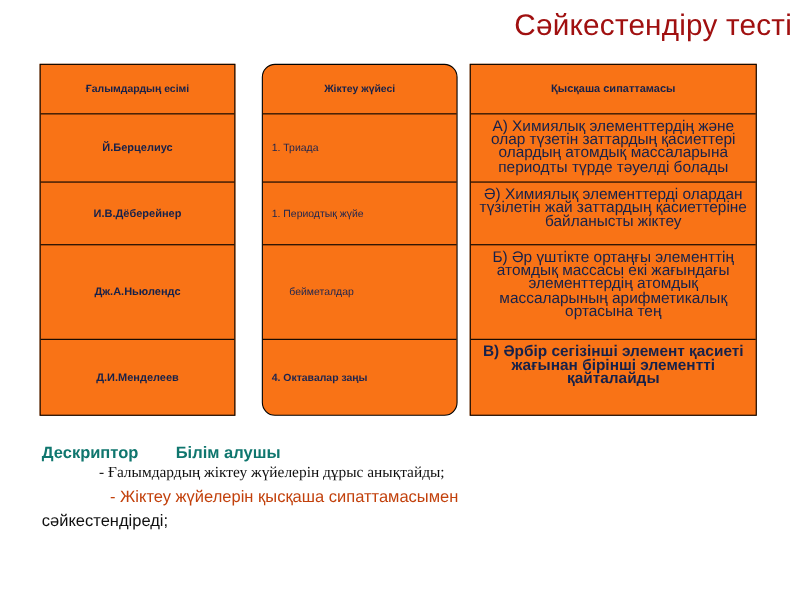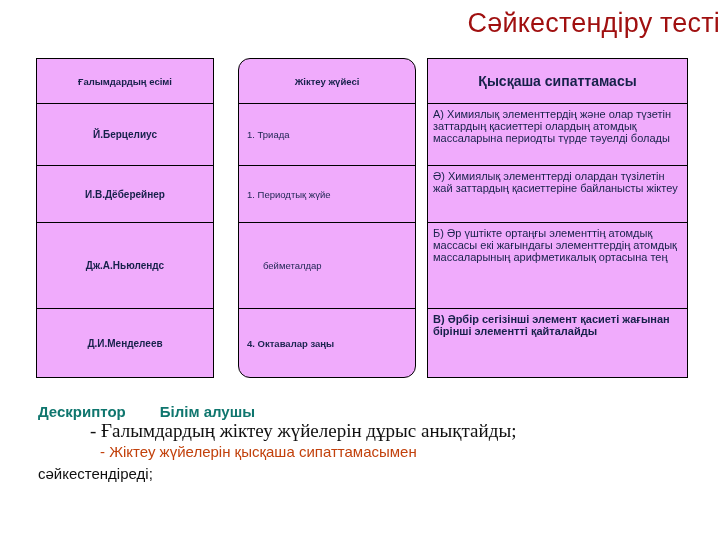--- a/index.html
+++ b/index.html
@@ -38,21 +38,21 @@
     top: 58px;
     width: 652px;
     height: 320px;
   }
 
   .col-table {
     position: absolute;
     top: 0;
     border: 1px solid #000000;
     border-collapse: collapse;
-    background: #f0abfc;
+    background: #f97316;
     box-sizing: border-box;
   }
   .col-names    { left: 0px;   width: 178px; }
   .col-system   { left: 202px; width: 178px; border-radius: 12px; }
   .col-descr    { left: 391px; width: 261px; }
 
   .cell {
     border-bottom: 1px solid #000000;
     box-sizing: border-box;
     overflow: hidden;
@@ -65,21 +65,21 @@
     align-items: center;
     justify-content: center;
     text-align: center;
     font-weight: bold;
     color: #16214a;
     font-size: 9.5px;
     padding: 2px 4px;
   }
   .col-names  .cell.header { height: 45px; }
   .col-system .cell.header { height: 45px; }
-  .col-descr  .cell.header { height: 45px; font-size: 14px; }
+  .col-descr  .cell.header { height: 45px; font-size: 10px; }
 
   
   .col-names .cell.body {
     display: flex;
     align-items: center;
     justify-content: center;
     text-align: center;
     font-weight: bold;
     color: #16214a;
     font-size: 10px;
@@ -96,23 +96,23 @@
     font-size: 9.5px;
     padding: 2px 8px;
     line-height: 19px;
   }
   .col-system .cell.body .indent { padding-left: 16px; }
 
   
   .col-descr .cell.body {
     display: flex;
     align-items: flex-start;
-    text-align: left;
+    text-align: center;
     color: #16214a;
-    font-size: 11px;
+    font-size: 14px;
     padding: 4px 5px 2px 5px;
     line-height: 12.2px;
   }
 
   
   .r1 { height: 62px; }
   .r2 { height: 57px; }
   .r3 { height: 86px; }
   .r4 { height: 68px; }
 
@@ -128,21 +128,21 @@
     font-weight: bold;
     font-size: 15px;
     color: #0f766e;
     white-space: nowrap;
     line-height: 19px;
   }
   .desc-head .gap { display: inline-block; width: 34px; }
 
   .desc-line-1 {
     font-family: "Liberation Serif", serif;
-    font-size: 19px;
+    font-size: 14px;
     color: #101010;
     padding-left: 52px;
     line-height: 20px;
     white-space: nowrap;
   }
   .desc-line-2 {
     font-family: "Liberation Sans", sans-serif;
     font-size: 15px;
     color: #c2410c;
     padding-left: 62px;

